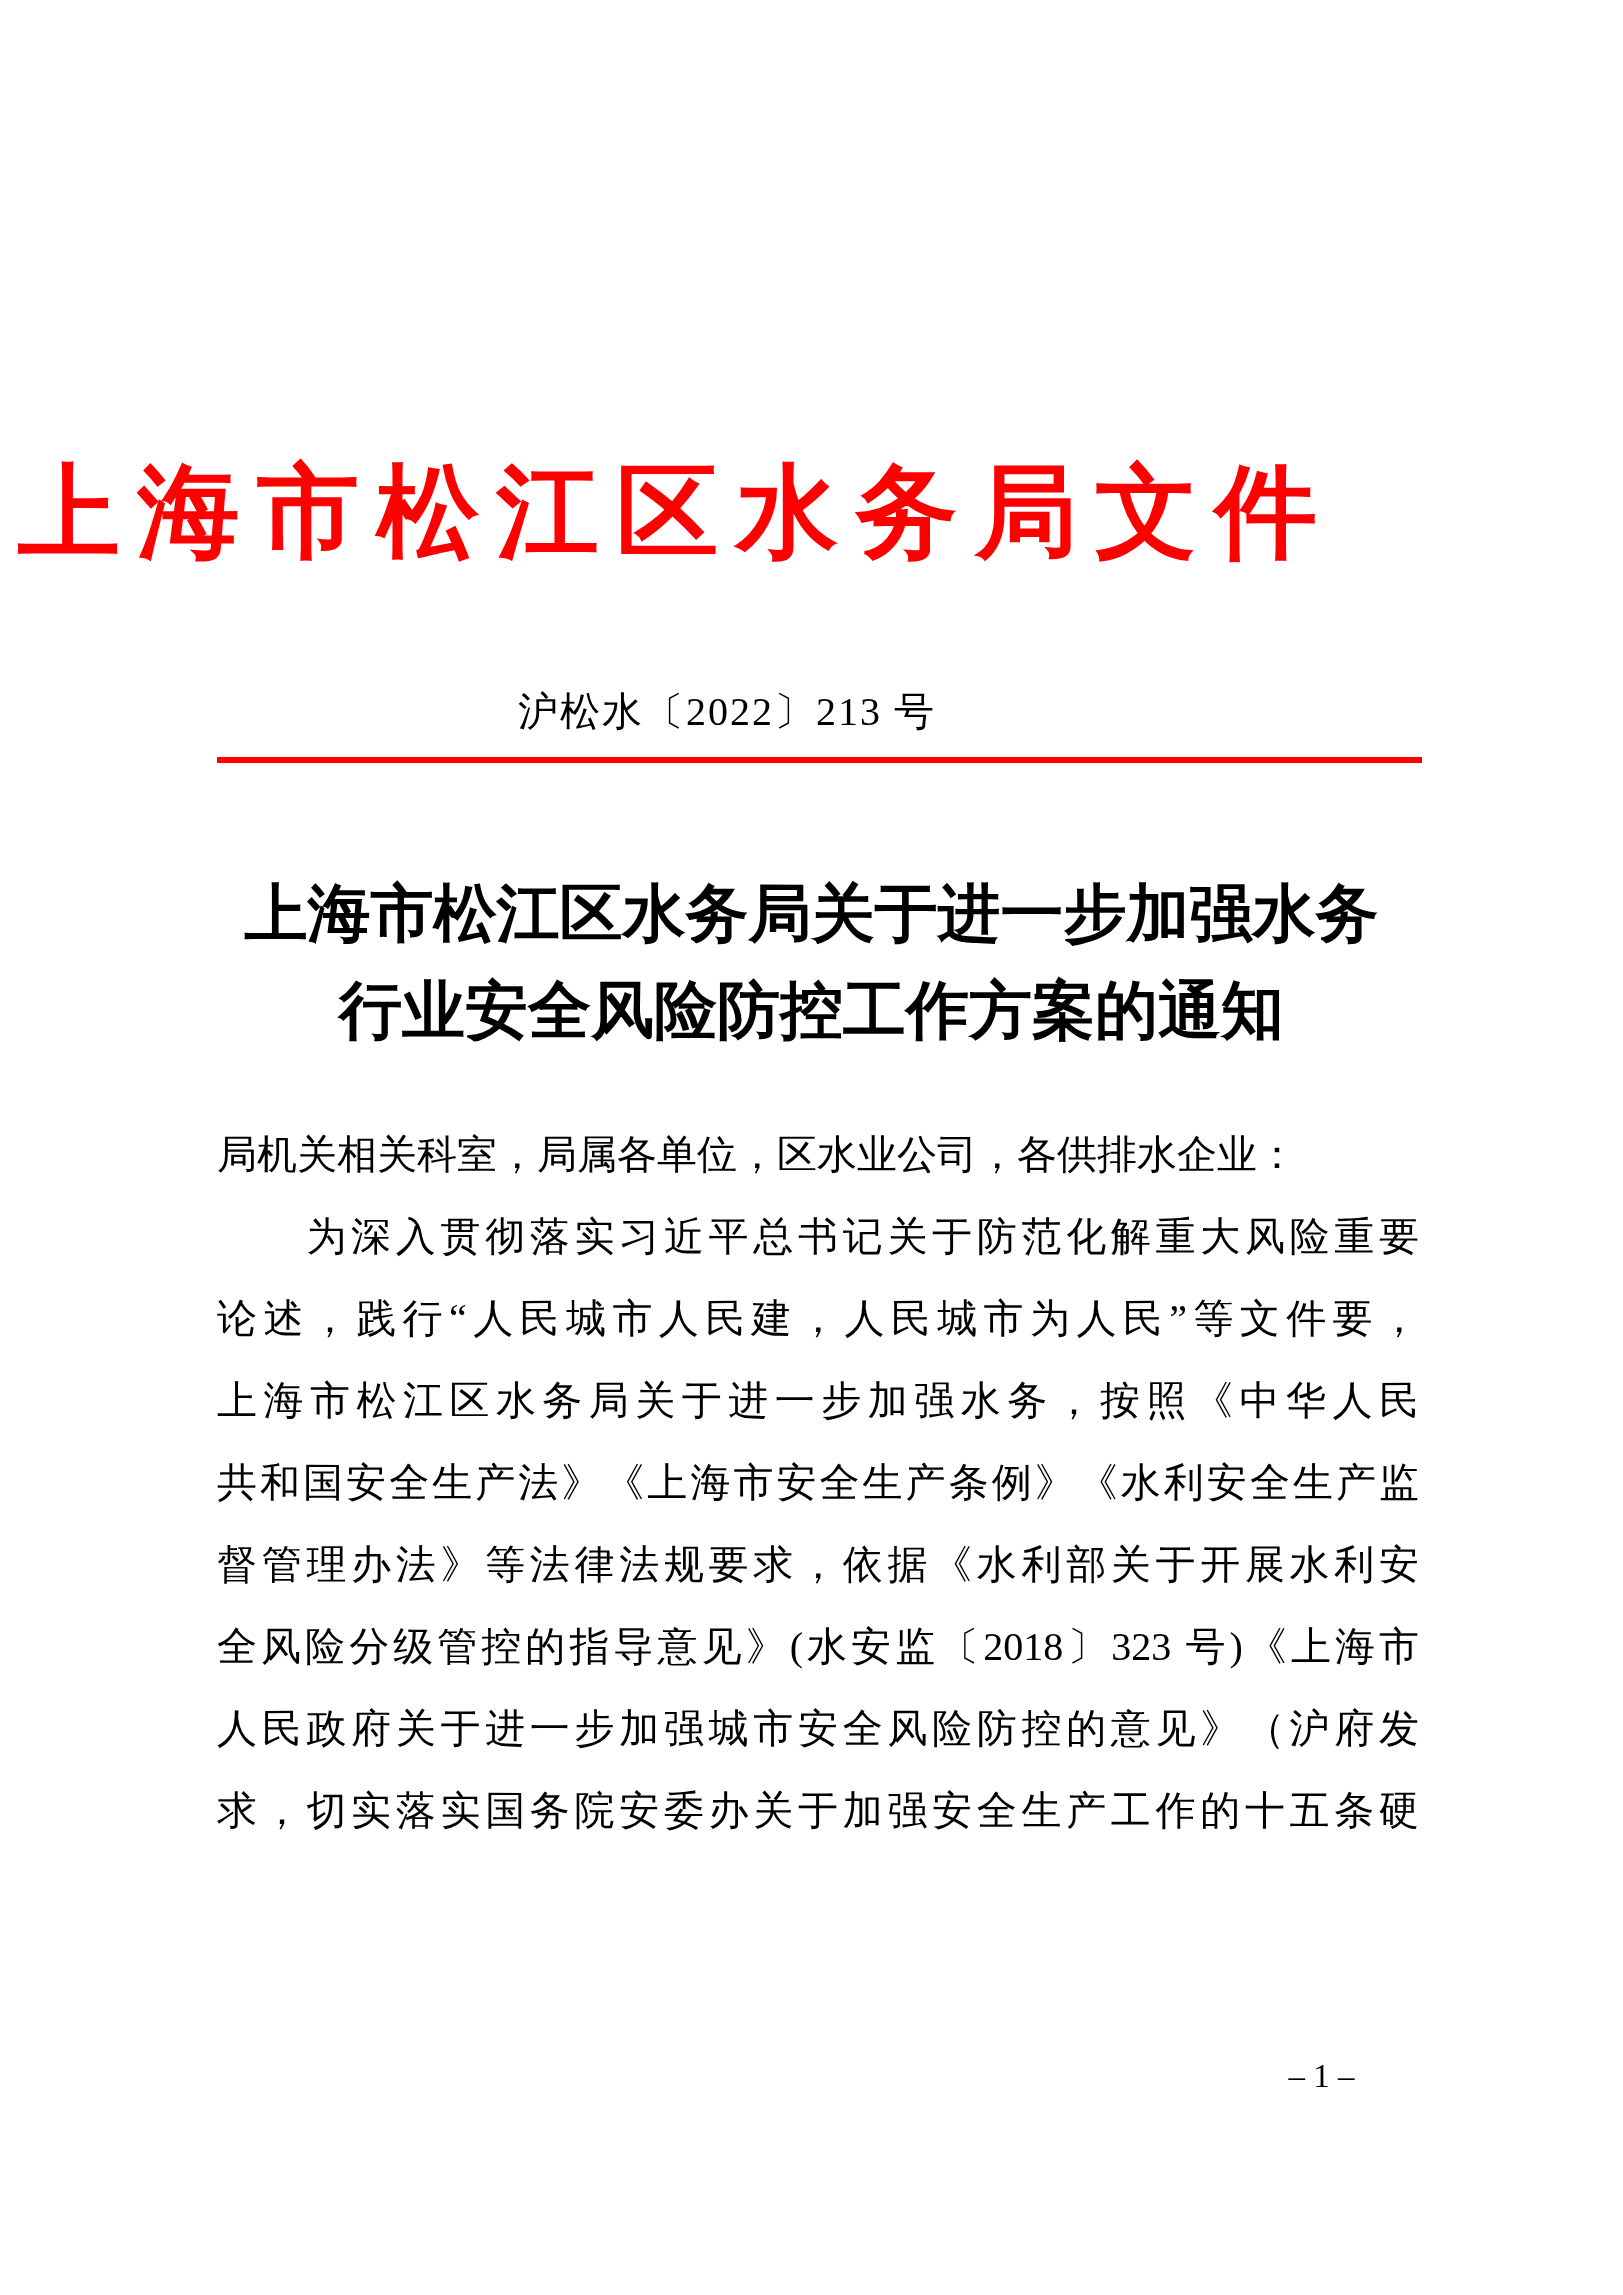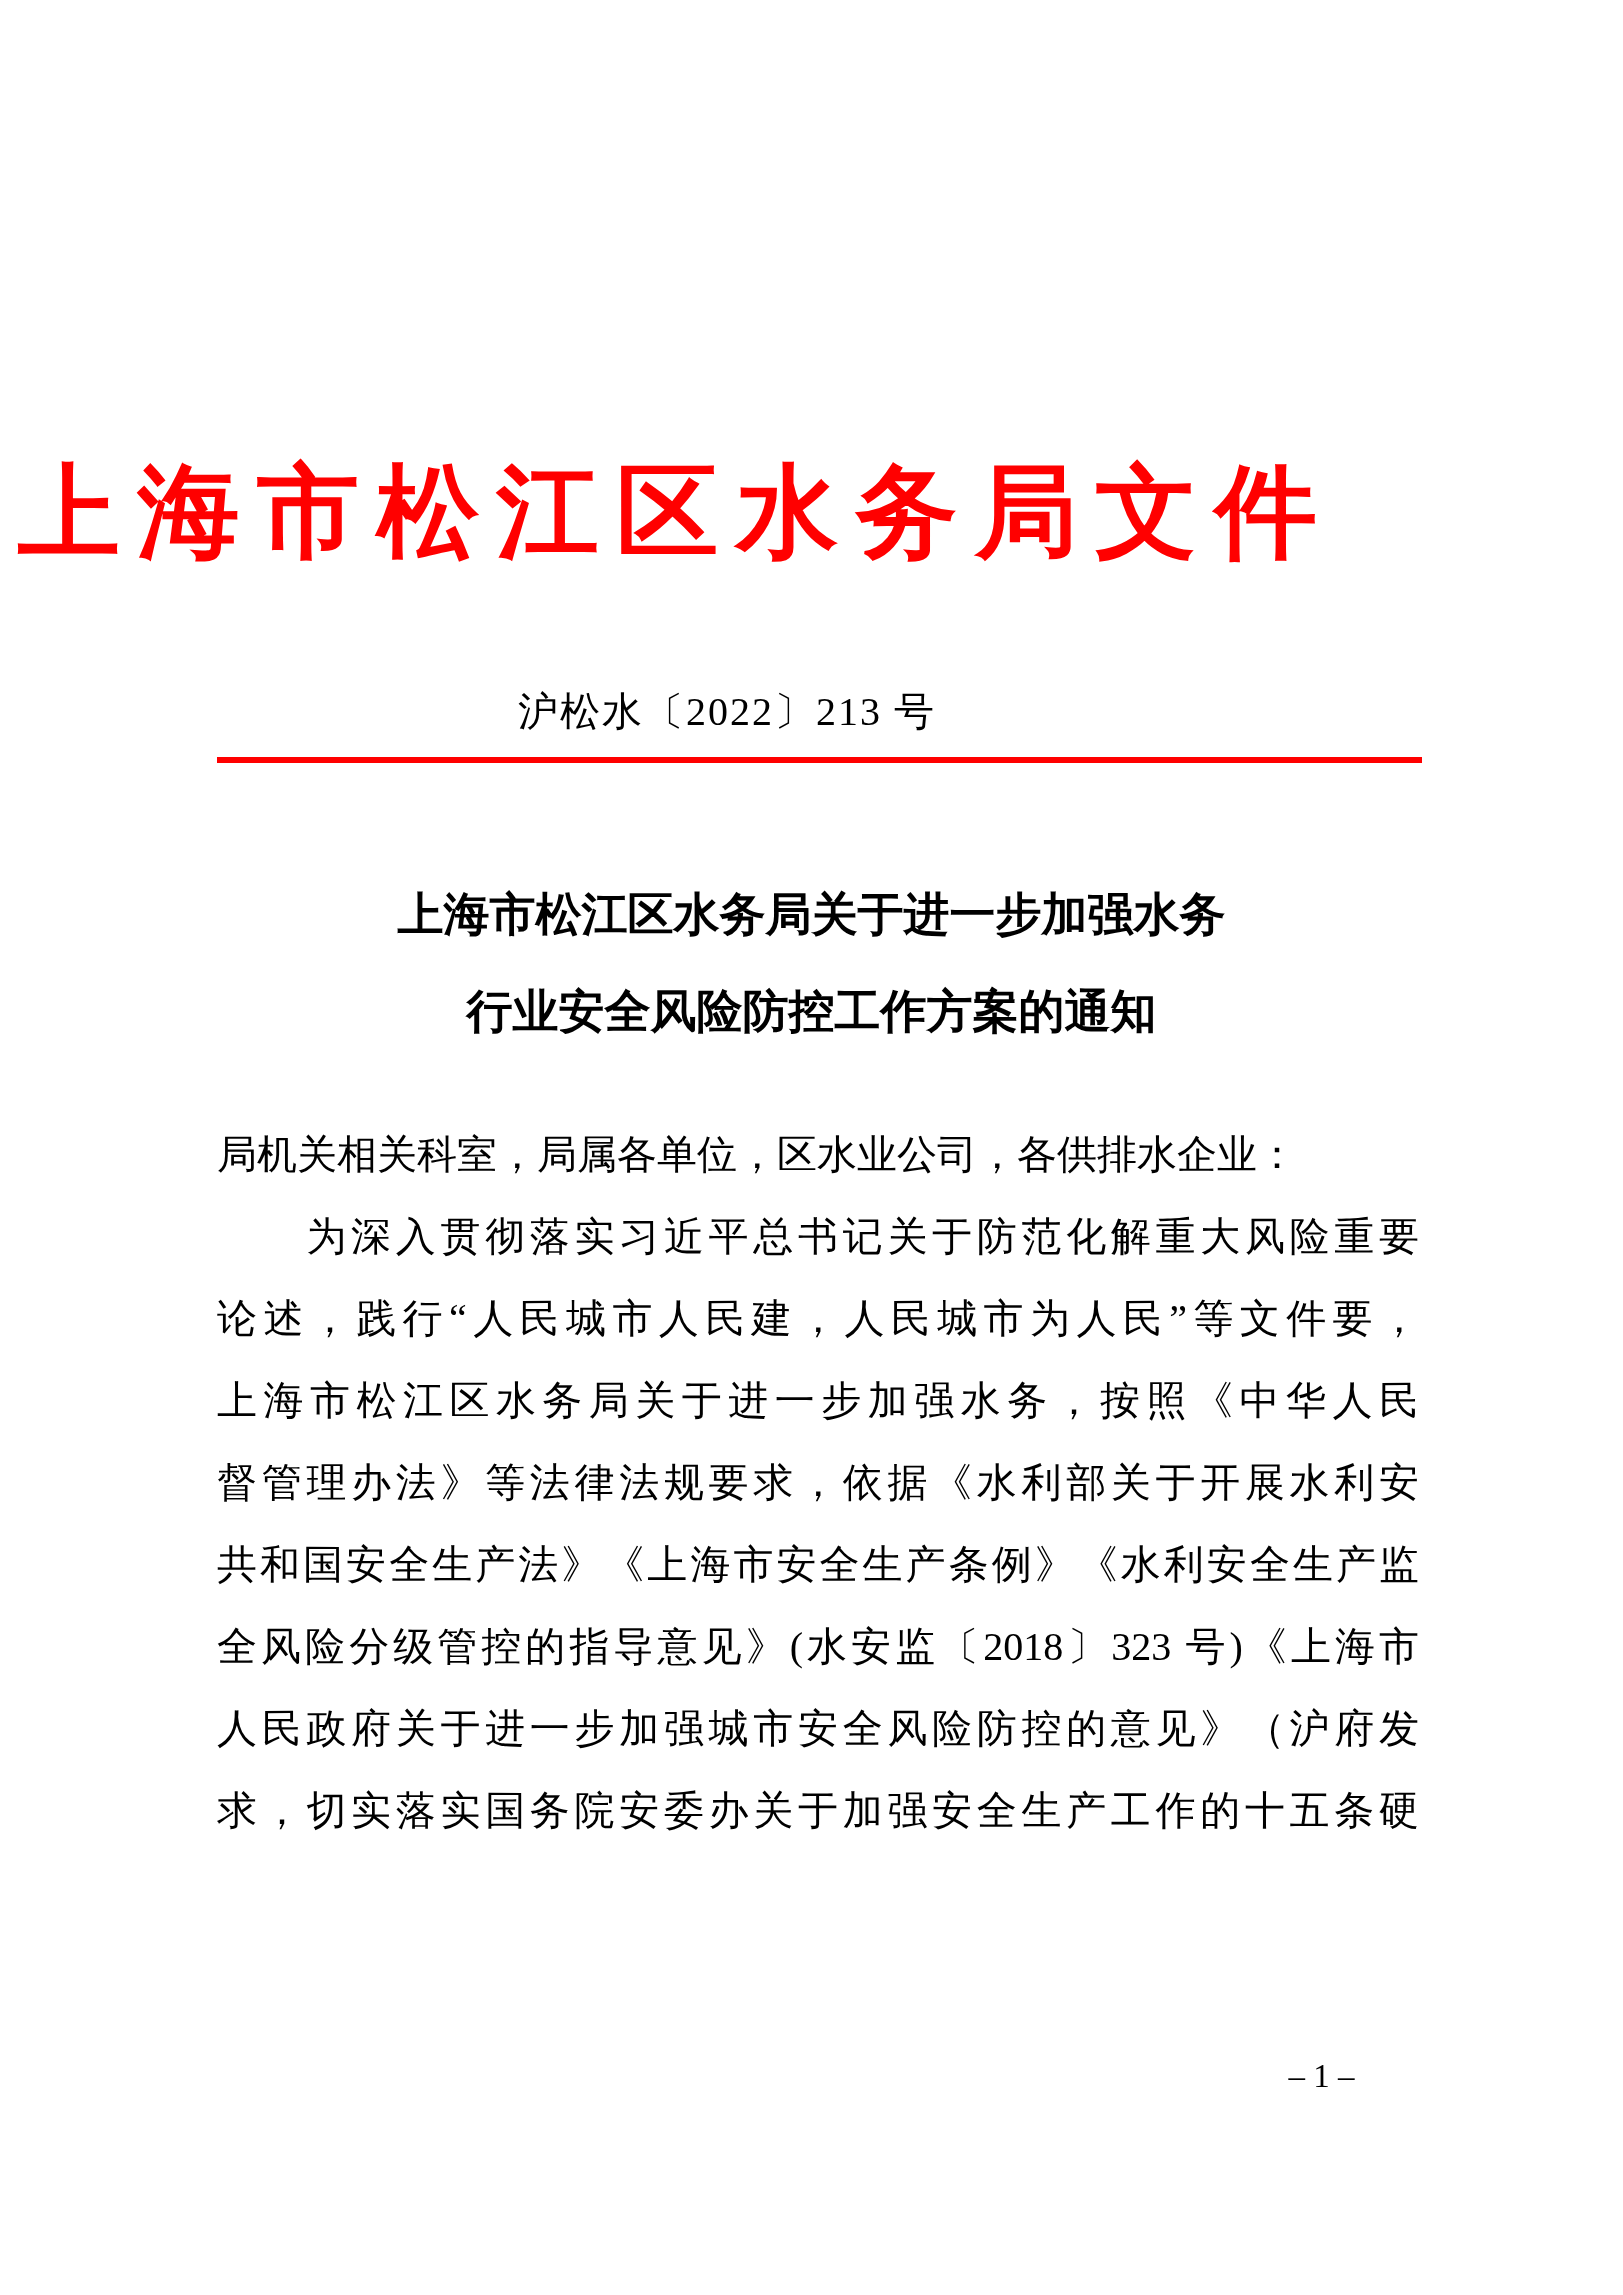--- a/index.html
+++ b/index.html
@@ -47,21 +47,21 @@
     width: 1205px;
     height: 6.1px;
   }
   .doc-title {
     position: absolute;
     top: 866px;
     left: 0;
     width: 1623px;
     text-align: center;
     font-weight: bold;
-    font-size: 46px;
+    font-size: 63px;
     line-height: 97px;
     letter-spacing: 0;
   }
   .body-block {
     position: absolute;
     top: 1114px;
     left: 217px;
     width: 1202px;
     font-size: 40px;
   }
@@ -101,22 +101,22 @@
   <div class="doc-title">
     <div>上海市松江区水务局关于进一步加强水务</div>
     <div>行业安全风险防控工作方案的通知</div>
   </div>
 
   <div class="body-block">
       <div class="body-line">局机关相关科室，局属各单位，区水业公司，各供排水企业：</div>
       <div class="body-line justify">　　为深入贯彻落实习近平总书记关于防范化解重大风险重要</div>
       <div class="body-line justify">论述，践行“人民城市人民建，人民城市为人民”等文件要，</div>
       <div class="body-line justify">上海市松江区水务局关于进一步加强水务，按照《中华人民</div>
+      <div class="body-line justify">共和国安全生产法》《上海市安全生产条例》《水利安全生产监</div>
       <div class="body-line justify">督管理办法》等法律法规要求，依据《水利部关于开展水利安</div>
-      <div class="body-line justify">共和国安全生产法》《上海市安全生产条例》《水利安全生产监</div>
       <div class="body-line justify">全风险分级管控的指导意见》(水安监〔2018〕323 号)《上海市</div>
       <div class="body-line justify">人民政府关于进一步加强城市安全风险防控的意见》（沪府发</div>
       <div class="body-line justify">求，切实落实国务院安委办关于加强安全生产工作的十五条硬</div>
     </div>
 
   <div class="page-number">– 1 –</div>
 
 </div>
 
 

